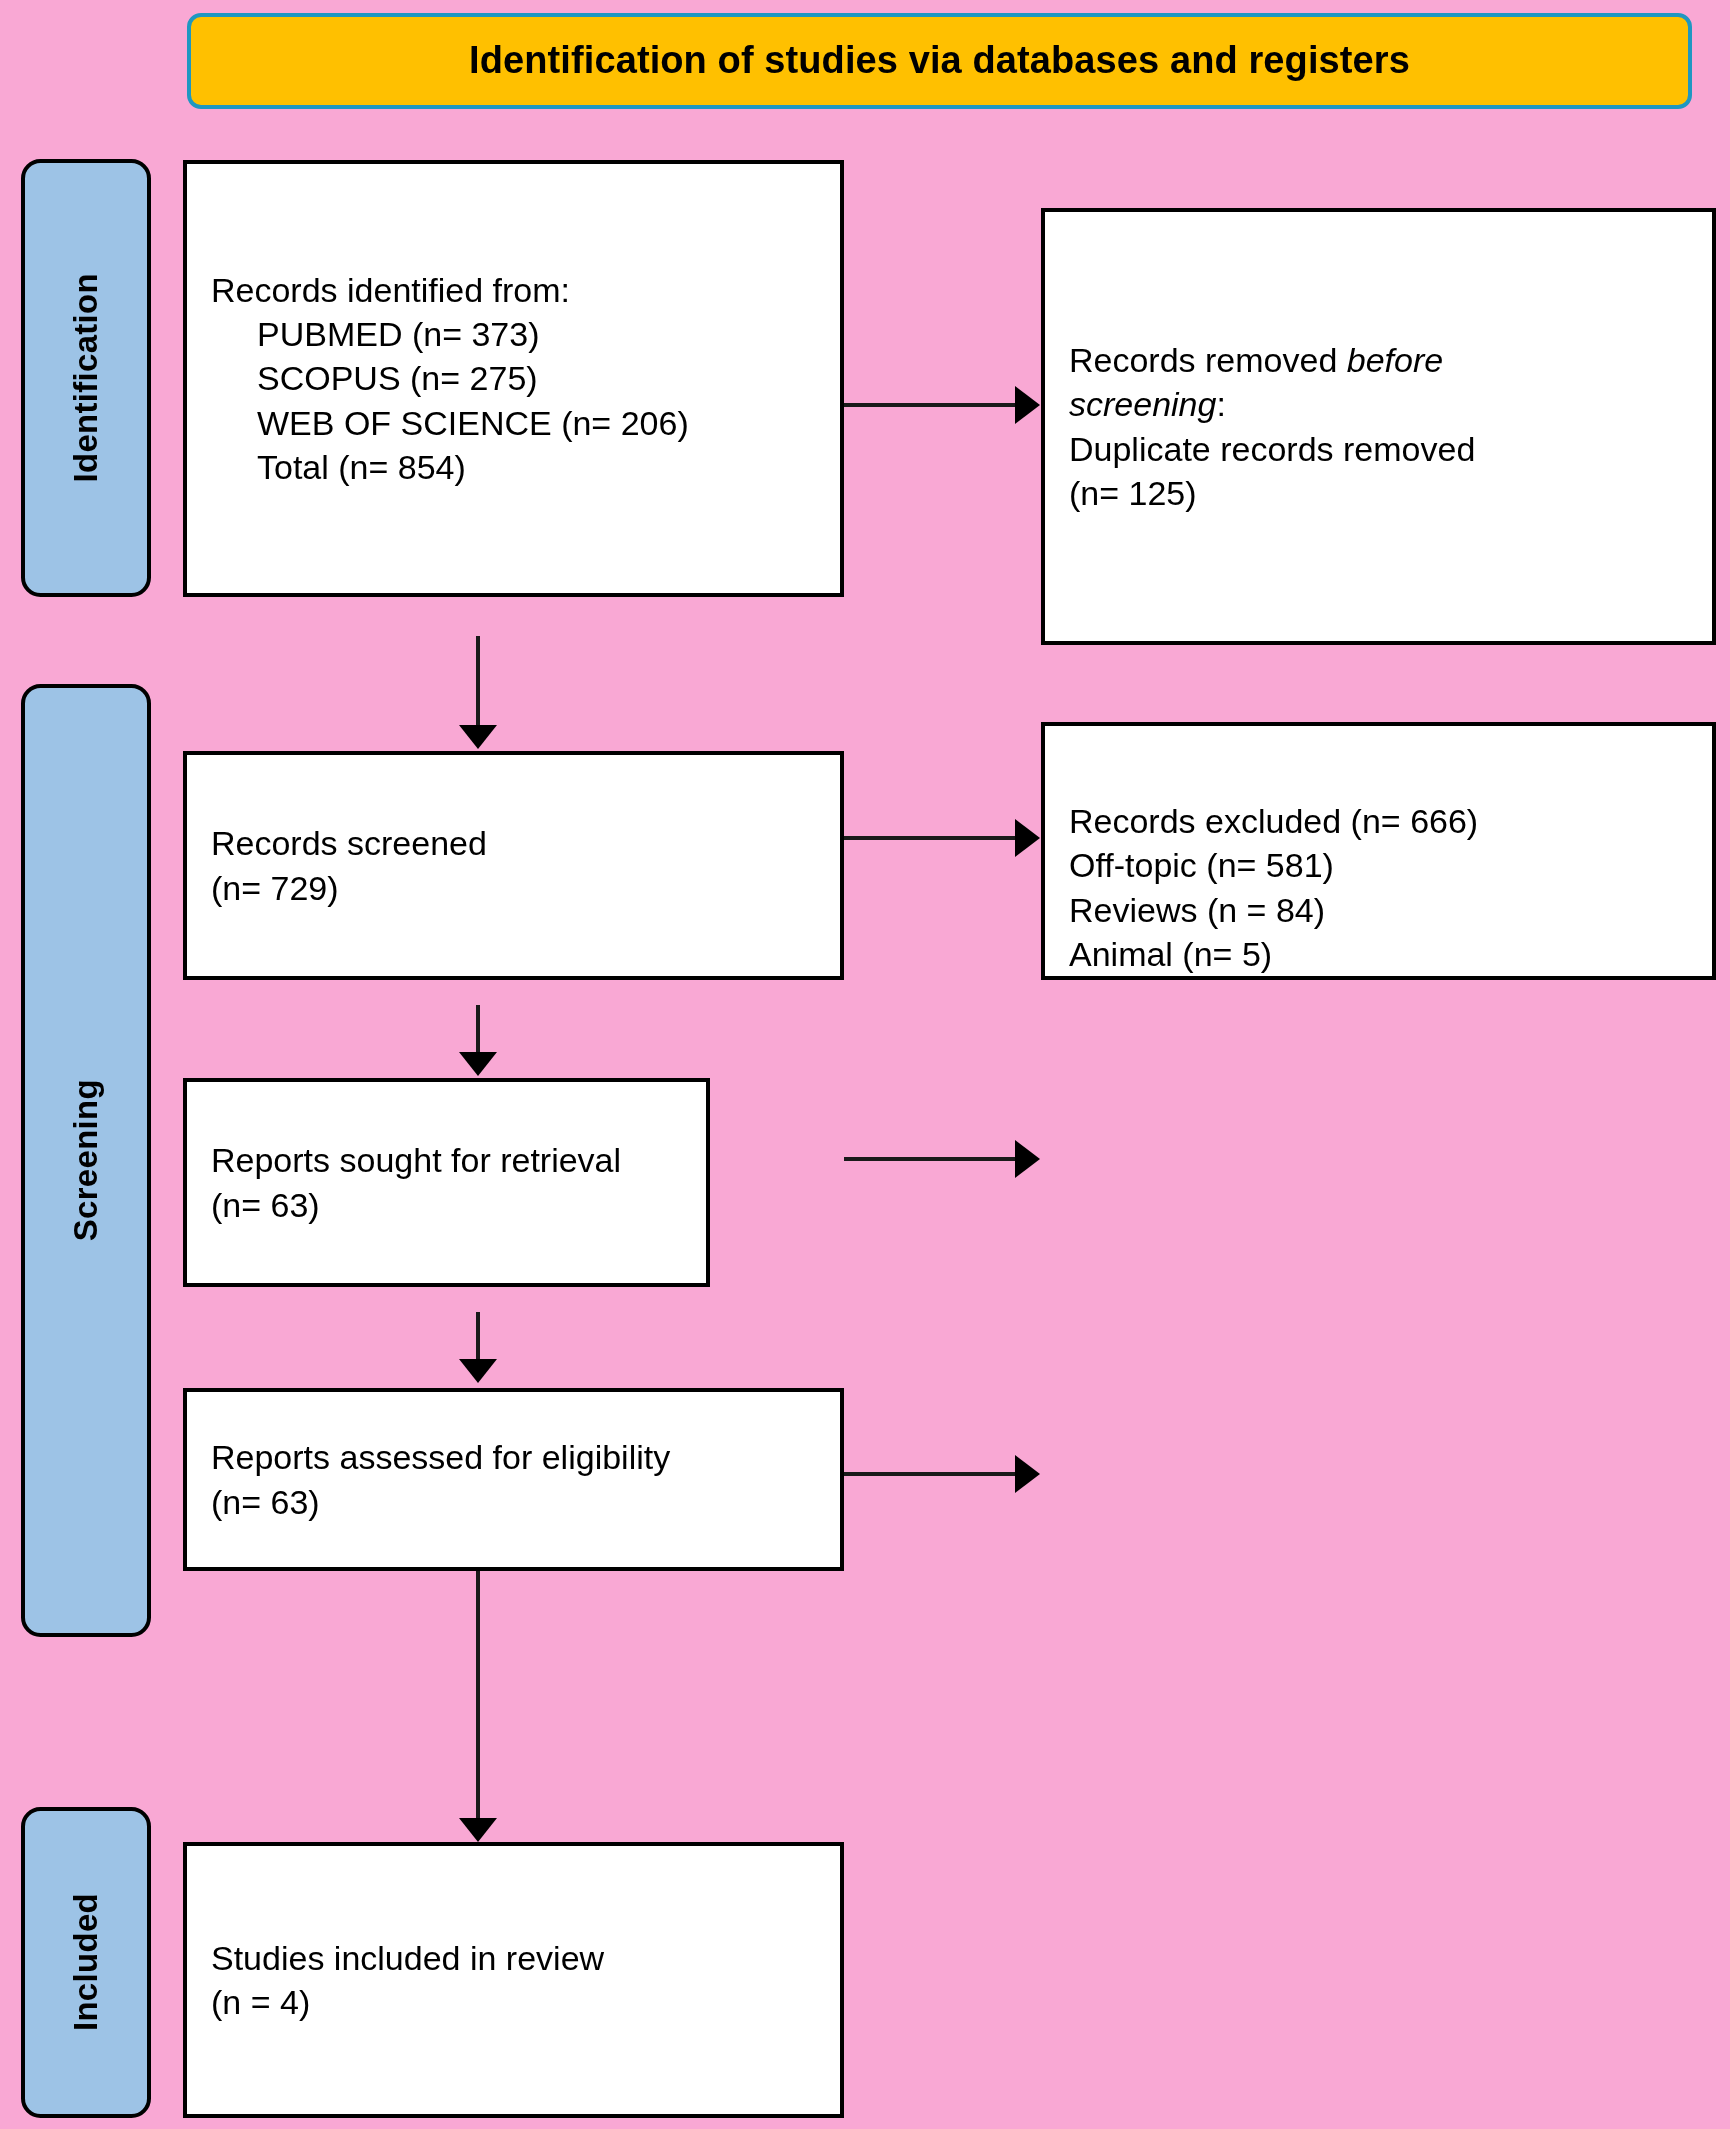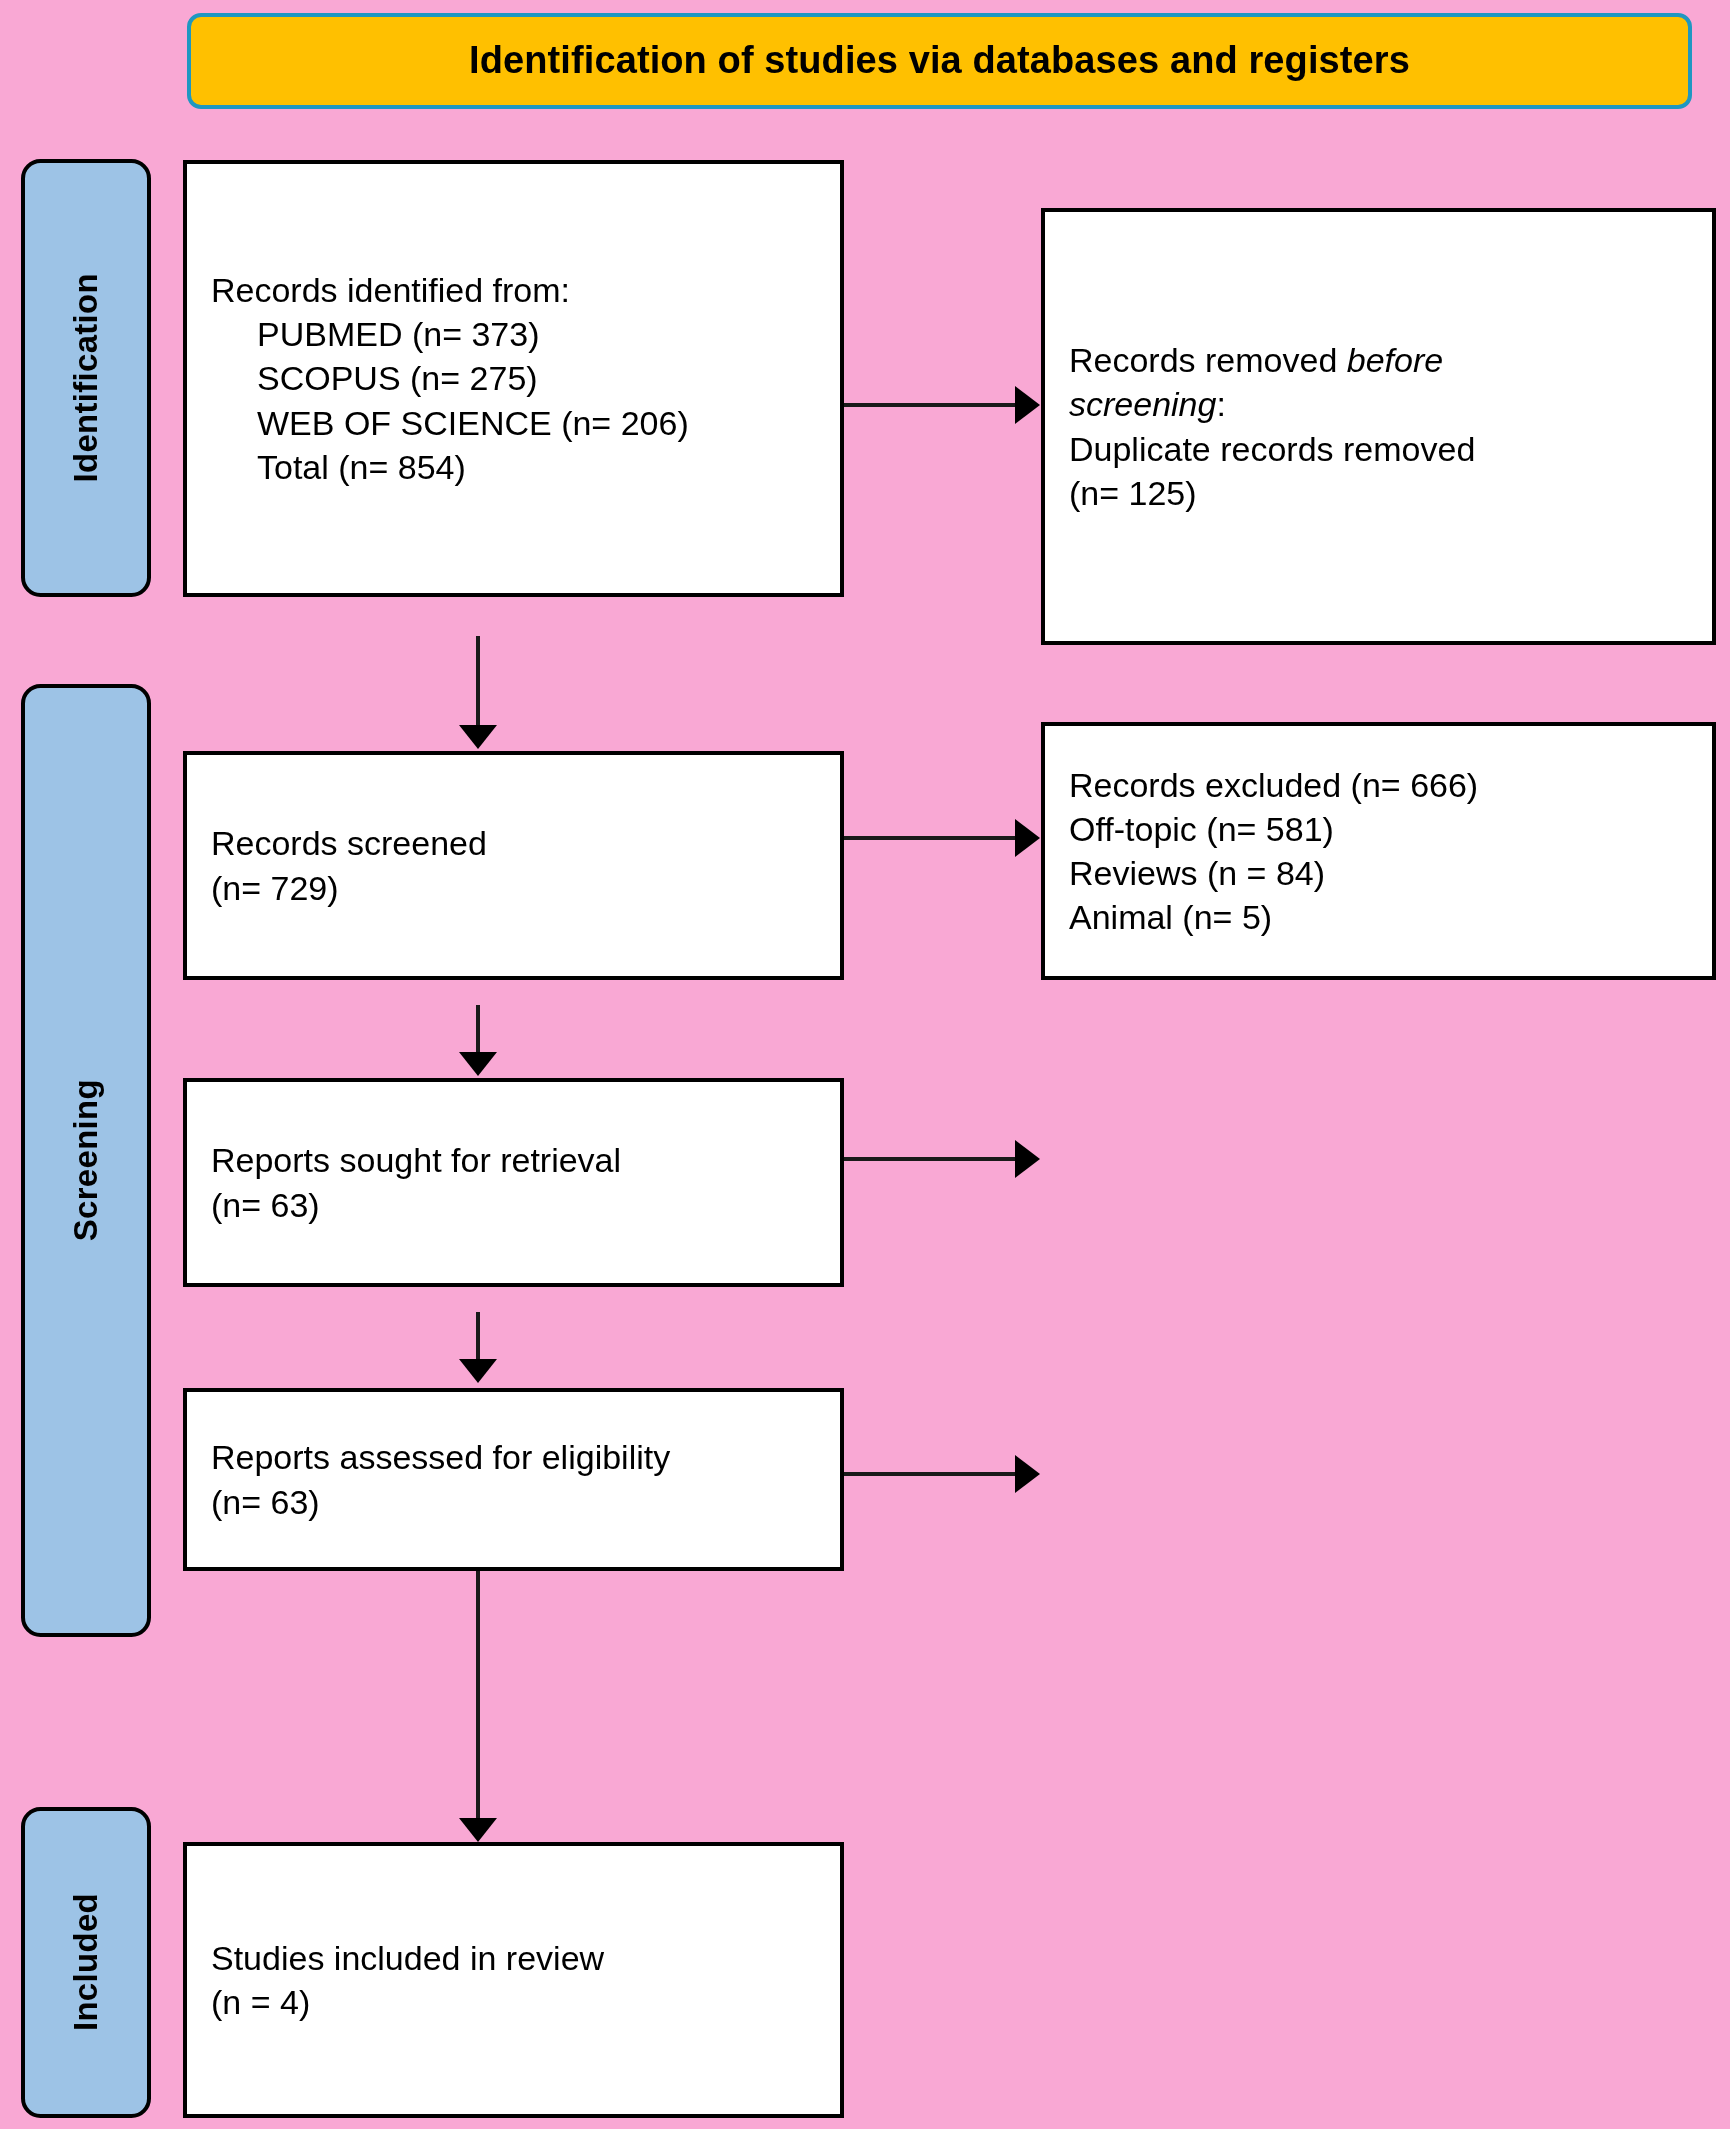--- a/index.html
+++ b/index.html
@@ -176,32 +176,32 @@
 
   <div class="box" style="left:183px; top:751px; width:661px; height:229px;">
     <div class="box-inner">
       <div class="box-line">Records screened</div>
       <div class="box-line">(n= 729)</div>
     </div>
   </div>
 
   <div class="arrow-h" style="left:844px; top:836px; width:172px;"></div>
 
-  <div class="box" style="left:1041px; top:722px; width:675px; height:258px;">
+  <div class="box" style="left:1041px; top:722px; width:675px; height:258px;align-items:flex-end;">
     <div class="box-inner">
       <div class="box-line">Records excluded (n= 666)</div>
       <div class="box-line">Off-topic (n= 581)</div>
       <div class="box-line">Reviews (n = 84)</div>
       <div class="box-line">Animal (n= 5)</div>
     </div>
   </div>
 
   <div class="arrow-v" style="left:476px; top:1005px; height:50px;"></div>
 
-  <div class="box" style="left:183px; top:1078px; width:661px; height:209px;">
+  <div class="box" style="left:183px; top:1078px; width:527px; height:209px;">
     <div class="box-inner">
       <div class="box-line">Reports sought for retrieval</div>
       <div class="box-line">(n= 63)</div>
     </div>
   </div>
 
   <div class="arrow-h" style="left:844px; top:1157px; width:172px;"></div>
 
 
   <div class="arrow-v" style="left:476px; top:1312px; height:50px;"></div>

